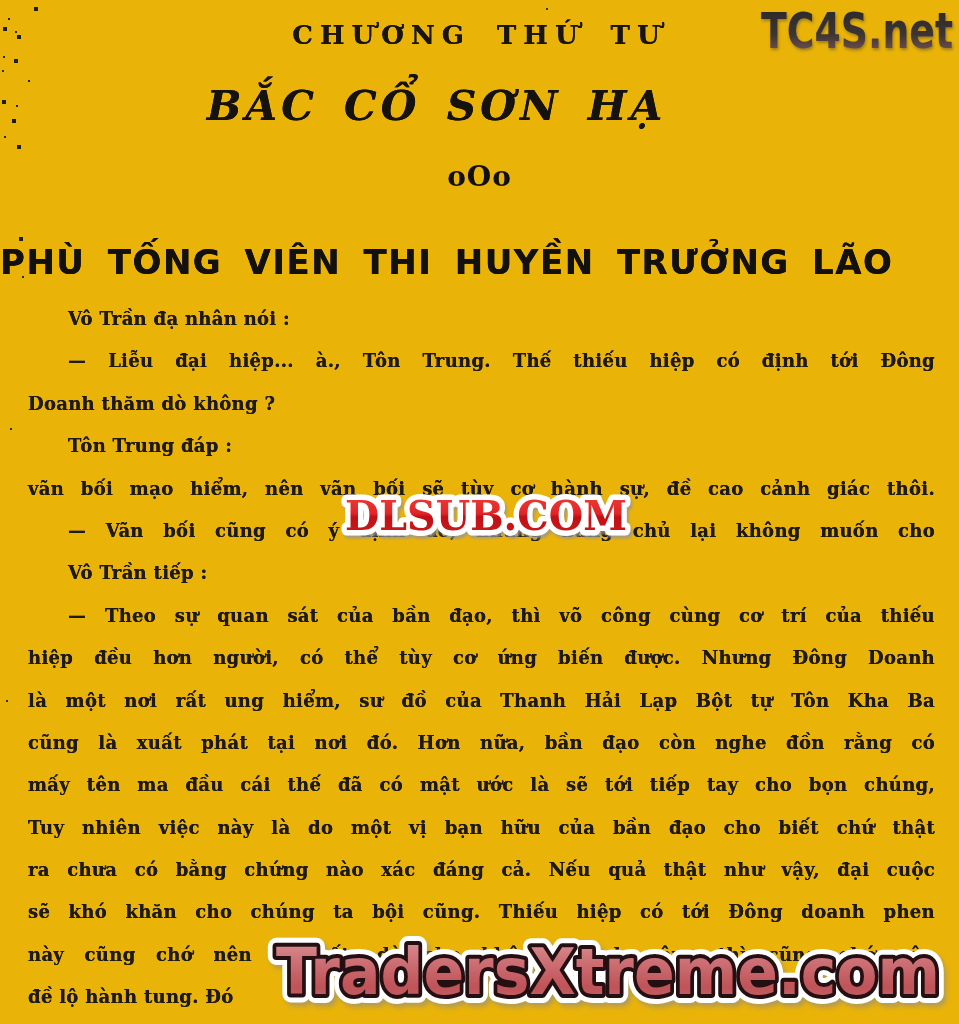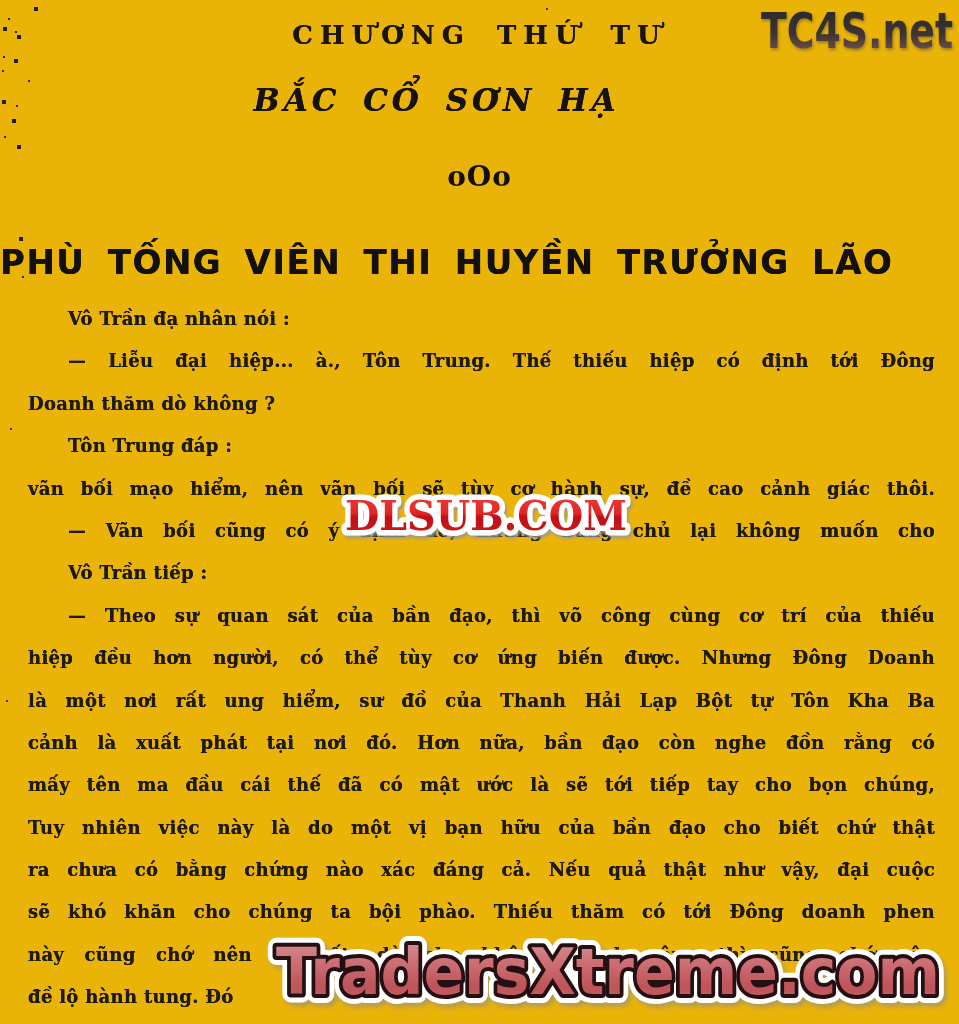--- a/index.html
+++ b/index.html
@@ -8,21 +8,21 @@
     overflow:hidden;font-family:"DejaVu Serif",serif;color:#1c1916;
   }
   
   .chapter{
     position:absolute;top:20px;left:0;width:959px;text-align:center;
     font-size:26px;font-weight:700;letter-spacing:7px;word-spacing:10px;
     color:#181512;text-shadow:0 0 .5px #181512;
   }
   .book-title{
     position:absolute;top:82px;left:0;width:873px;text-align:center;
-    font-size:31px;font-weight:700;font-style:italic;letter-spacing:4px;word-spacing:8px;
+    font-size:41px;font-weight:700;font-style:italic;letter-spacing:4px;word-spacing:8px;
     color:#15120f;text-shadow:0 0 .5px #15120f;
   }
   .separator{
     position:absolute;top:160px;left:0;width:959px;text-align:center;
     font-size:28px;font-weight:700;letter-spacing:1px;color:#121110;
   }
   .section-heading{
     position:absolute;top:242px;left:0;width:910px;text-align:left;
     font-family:"DejaVu Sans",sans-serif;font-size:34px;font-weight:800;
     letter-spacing:1.5px;word-spacing:9px;color:#131110;
@@ -70,25 +70,25 @@
     <div class="line indent">Vô Trần đạ nhân nói :</div>
     <div class="line indent just">— Liễu đại hiệp... à., Tôn Trung. Thế thiếu hiệp có định tới Đông</div>
     <div class="line">Doanh thăm dò không ?</div>
     <div class="line indent">Tôn Trung đáp :</div>
     <div class="line just">vãn bối mạo hiểm, nên vãn bối sẽ tùy cơ hành sự, đề cao cảnh giác thôi.</div>
     <div class="line indent just">— Vãn bối cũng có ý định đó, nhưng bang chủ lại không muốn cho</div>
     <div class="line indent">Vô Trần tiếp :</div>
     <div class="line indent just">— Theo sự quan sát của bần đạo, thì võ công cùng cơ trí của thiếu</div>
     <div class="line just">hiệp đều hơn người, có thể tùy cơ ứng biến được. Nhưng Đông Doanh</div>
     <div class="line just">là một nơi rất ung hiểm, sư đồ của Thanh Hải Lạp Bột tự Tôn Kha Ba</div>
-    <div class="line just">cảnh là xuất phát tại nơi đó. Hơn nữa, bần đạo còn nghe đồn rằng có</div>
+    <div class="line just">cũng là xuất phát tại nơi đó. Hơn nữa, bần đạo còn nghe đồn rằng có</div>
     <div class="line just">mấy tên ma đầu cái thế đã có mật ước là sẽ tới tiếp tay cho bọn chúng,</div>
     <div class="line just">Tuy nhiên việc này là do một vị bạn hữu của bần đạo cho biết chứ thật</div>
     <div class="line just">ra chưa có bằng chứng nào xác đáng cả. Nếu quả thật như vậy, đại cuộc</div>
-    <div class="line just">sẽ khó khăn cho chúng ta bội phào. Thiếu thăm có tới Đông doanh phen</div>
+    <div class="line just">sẽ khó khăn cho chúng ta bội cũng. Thiếu hiệp có tới Đông doanh phen</div>
     <div class="line just">này cũng chớ nên sơ hốt, dù cho không thành công thì cũng chớ nên</div>
     <div class="line">đề lộ hành tung. Đó</div>
   </div>
 
   <svg class="wm-tc4s" viewBox="0 0 203 64">
     <defs>
       <linearGradient id="g-tc4s" x1="0" y1="0" x2="0" y2="1">
         <stop offset="0%" stop-color="#282828"></stop>
         <stop offset="55%" stop-color="#3c3432"></stop>
         <stop offset="100%" stop-color="#8c5f58"></stop>

